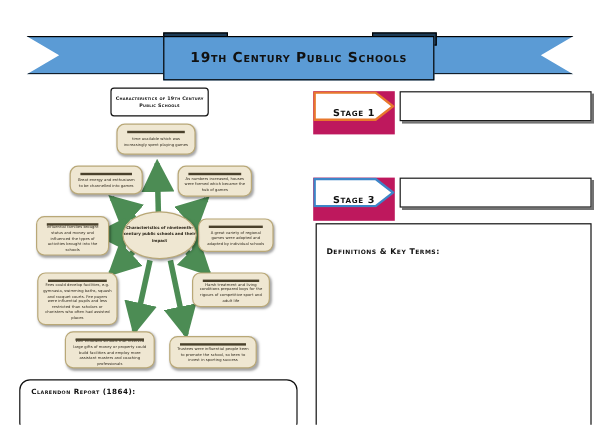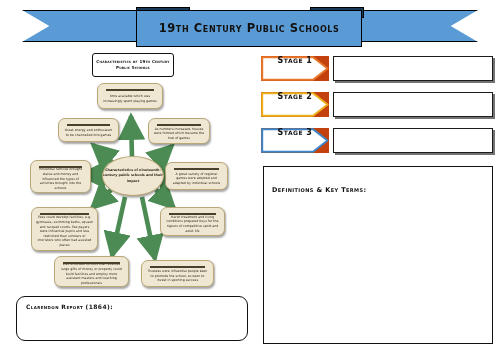--- a/index.html
+++ b/index.html
@@ -3,21 +3,21 @@
 <meta charset="utf-8">
 <style>
   html,body{margin:0;padding:0;}
   body{
     width:500px;height:354px;
     background:#ffffff;
     font-family:"DejaVu Sans", sans-serif;
     overflow:hidden;
     position:relative;
   }
-  .page{position:absolute;inset:0;}
+  .page{position:absolute;inset:0;margin-top:20px;}
 
   
   .banner-wrap{position:absolute;left:0;top:6px;width:500px;height:40px;}
   .ribbon-left,.ribbon-right{
     position:absolute;top:4px;height:30px;background:#5B9BD5;
     border-top:1.4px solid #000;border-bottom:1.4px solid #000;
   }
   .ribbon-left{left:22px;width:210px;
     clip-path:polygon(0 0,100% 0,100% 100%,0 100%,13% 50%);}
   .ribbon-right{left:268px;width:210px;
@@ -95,23 +95,23 @@
   .n-right    {left:157px;top:82px;  width:63px; height:28px;}
   .n-lowleft  {left:23px; top:127px; width:67px; height:44px;}
   .n-lowright {left:152px;top:127px; width:65px; height:29px;}
   .n-botleft  {left:46px; top:176px; width:75px; height:31px;}
   .n-botright {left:133px;top:180px; width:73px; height:27px;}
   .hub-c      {left:94px; top:76px;  width:62px; height:40px;}
 
   
   .stage-row{position:absolute;height:25px;}
   .stage-arrow{
-    position:absolute;left:0;top:0;width:68px;height:25px;
-    box-sizing:border-box;background:#c2410c;
-    display:flex;justify-content:center;
+    position:absolute;left:0;top:0;width:68px;height:36px;
+    box-sizing:border-box;background:#be185d;
+    display:flex;align-items:center;justify-content:center;
   }
   .stage-arrow span{
     font-size:8px;font-weight:700;color:#111;letter-spacing:.5px;
     font-variant:small-caps;position:relative;z-index:2;
   }
   .stage-arrow svg{position:absolute;left:0;top:0;}
   .stage-box{
     position:absolute;left:72px;top:0;width:160px;height:25px;
     border:1.6px solid #1b1b1b;background:#fff;box-sizing:border-box;
     box-shadow:2px 2px 0 rgba(0,0,0,.55);
@@ -232,29 +232,20 @@
   <div class="stage-row" style="left:261px;top:56px;width:232px;">
     <div class="stage-arrow">
       <svg width="68" height="25" viewBox="0 0 68 25">
         <path d="M1.2,1.2 H52 L66.5,12.5 L52,23.8 H1.2 Z" fill="#fff" stroke="#E8782D" stroke-width="2"></path>
       </svg>
       <span>Stage 1</span>
     </div>
     <div class="stage-box"></div>
   </div>
 
-  <div class="stage-row" style="left:261px;top:92px;width:232px;">
-    <div class="stage-arrow">
-      <svg width="68" height="25" viewBox="0 0 68 25">
-        <path d="M1.2,1.2 H52 L66.5,12.5 L52,23.8 H1.2 Z" fill="#fff" stroke="#EDB120" stroke-width="2"></path>
-      </svg>
-      <span>Stage 2</span>
-    </div>
-    <div class="stage-box"></div>
-  </div>
 
   <div class="stage-row" style="left:261px;top:128px;width:232px;padding-left:19px;">
     <div class="stage-arrow">
       <svg width="68" height="25" viewBox="0 0 68 25">
         <path d="M1.2,1.2 H52 L66.5,12.5 L52,23.8 H1.2 Z" fill="#fff" stroke="#3D85C8" stroke-width="2"></path>
       </svg>
       <span>Stage 3</span>
     </div>
     <div class="stage-box"></div>
   </div>

